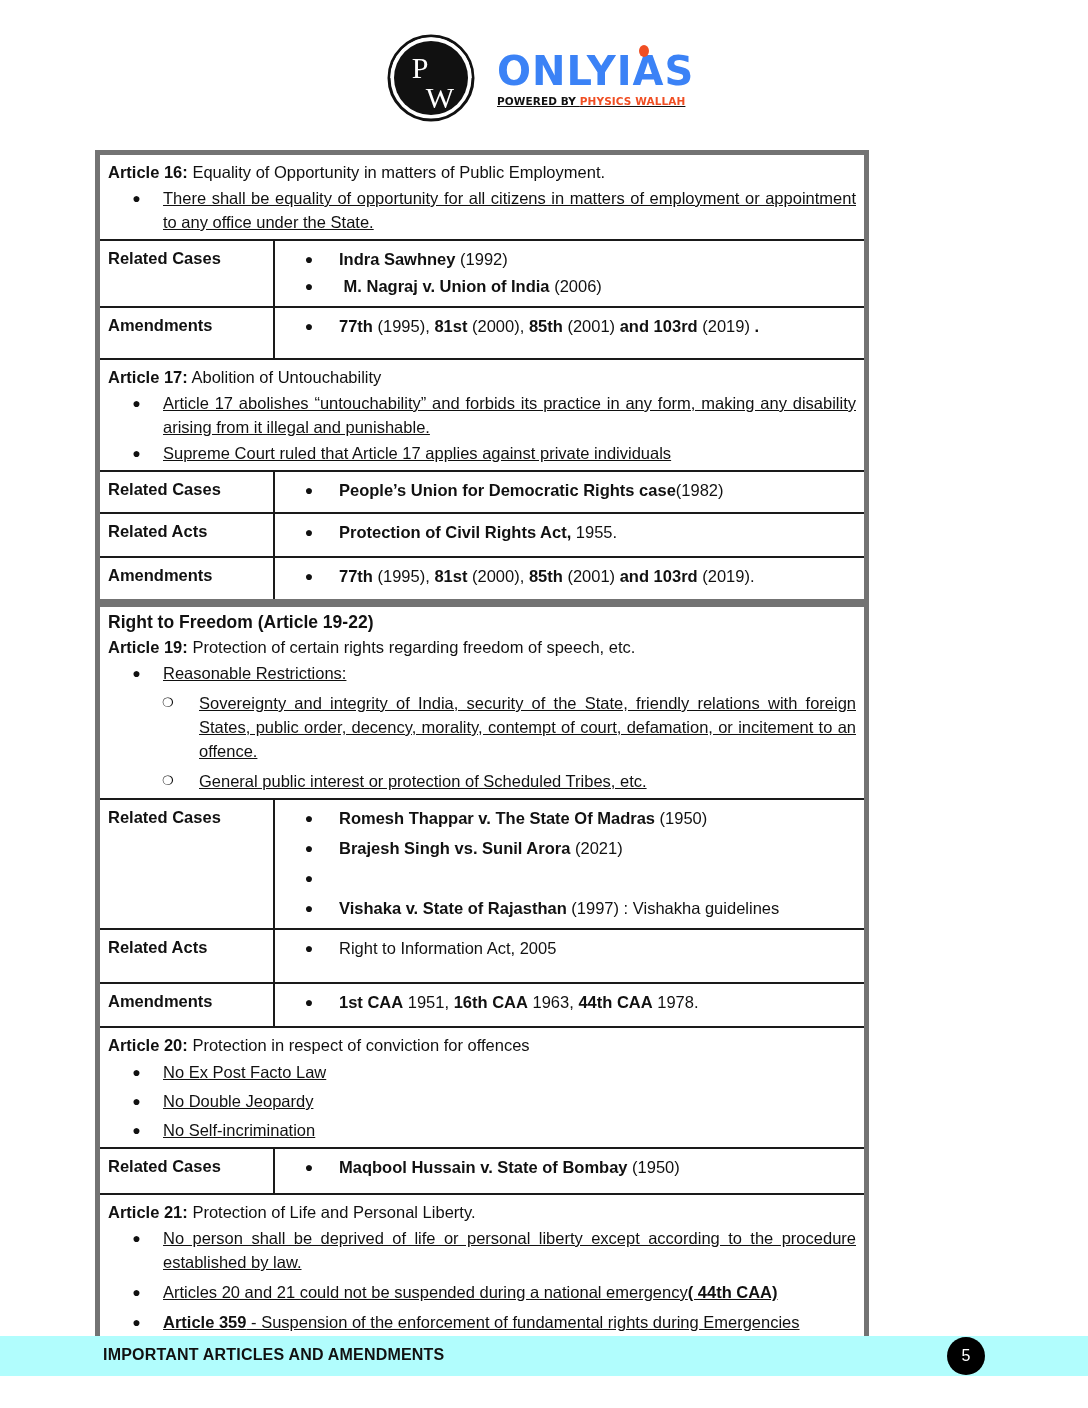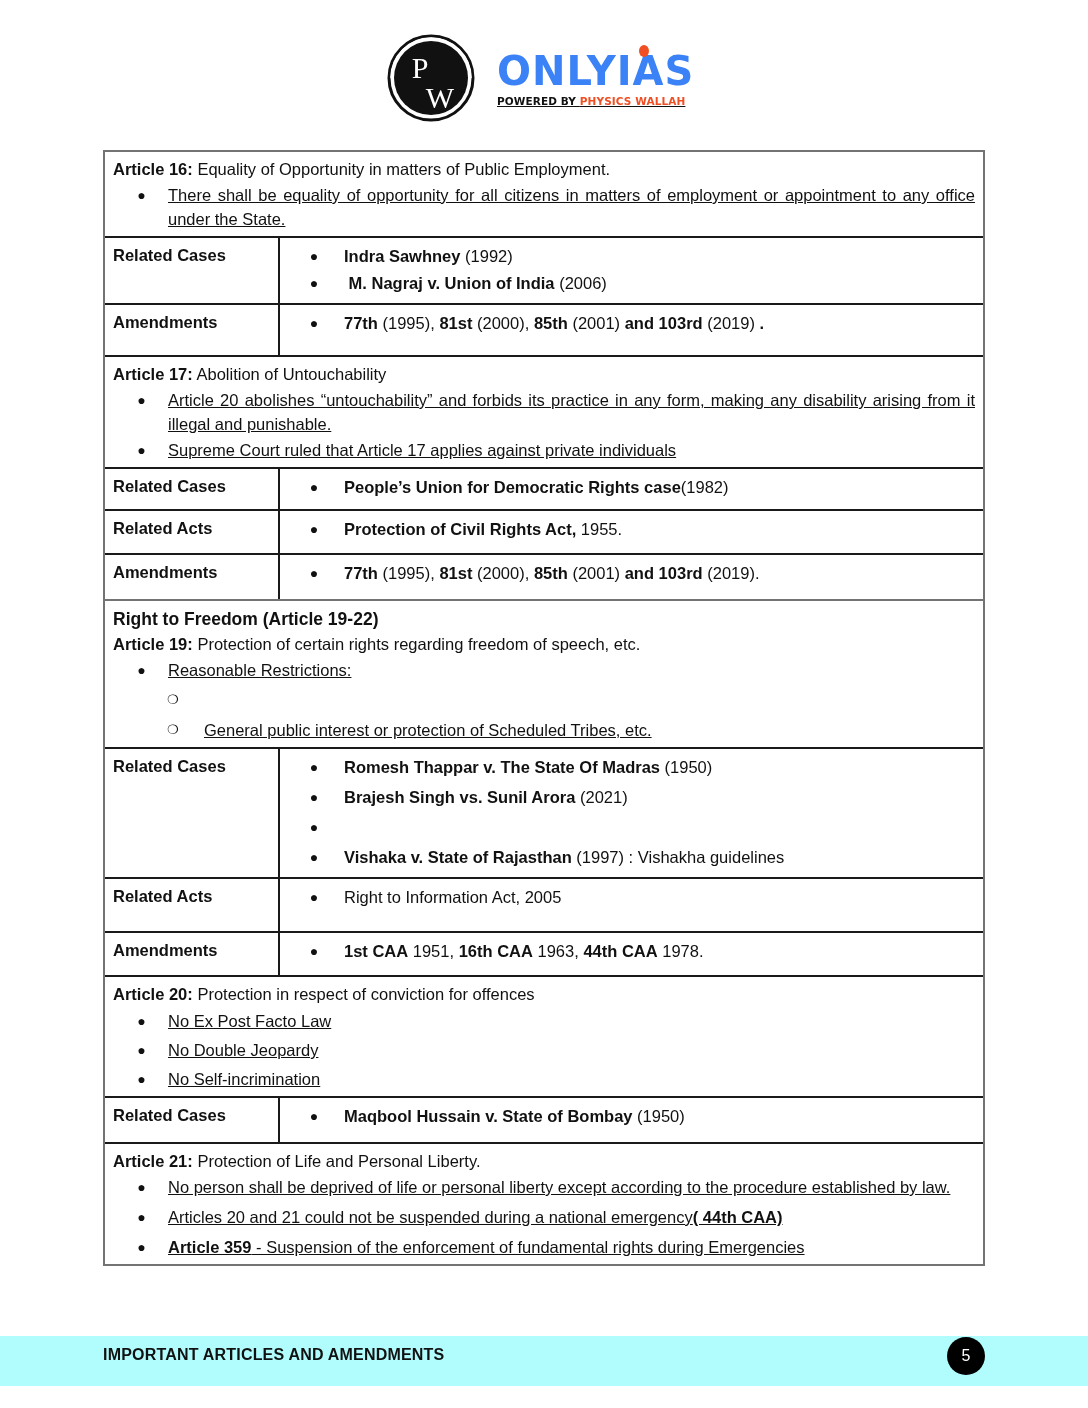--- a/index.html
+++ b/index.html
@@ -9,42 +9,42 @@
   
   .logo-wrap { position: absolute; left: 387px; top: 33px; height: 90px; display: flex; align-items: center; }
   .pw-logo { width: 88px; height: 88px; position: relative; }
   .brand { margin-left: 22px; display: flex; flex-direction: column; }
   .brand-name { font-family: "DejaVu Sans", sans-serif; font-weight: bold; font-size: 40px; letter-spacing: 1px; color: #3b82f6; line-height: 44px; position: relative; display: flex; align-items: center; }
   .brand-dot { position: absolute; width: 10px; height: 12px; border-radius: 50%; background: #f04e23; left: 142px; top: -4px; }
   .powered { font-family: "DejaVu Sans", sans-serif; font-weight: bold; font-size: 10.5px; color: #111; margin-top: 2px; letter-spacing: 0.1px; text-decoration: underline; }
   .powered .pw-orange { color: #f04e23; }
 
   
-  .box { position: absolute; left: 103px; width: 882px; border: 2px solid #737373; box-sizing: border-box; font-size: 16.5px; }
+  .box { position: absolute; left: 95px; width: 774px; border: 5px solid #737373; box-sizing: border-box; font-size: 16.5px; }
   .box1 { top: 150px; }
   .box2 { top: 599px; }
 
   .sec { border-bottom: 2px solid #1a1a1a; padding: 5px 8px 3px 8px; line-height: 24px; }
   .sec:last-child { border-bottom: none; }
   .row { display: flex; border-bottom: 2px solid #1a1a1a; }
   .row:last-child { border-bottom: none; }
   .row .lbl { width: 165px; flex: 0 0 165px; padding: 5px 0 0 8px; font-weight: bold; border-right: 2px solid #1a1a1a; line-height: 24px; }
   .row .val { flex: 1; padding: 3px 8px 5px 0; }
   .val .item { display: flex; line-height: 24px; margin: 3px 0; }
   .val .bullet { width: 64px; flex: 0 0 64px; text-align: center; font-size: 14px; padding-left: 4px; box-sizing: border-box; }
   .sec-title { font-weight: bold; font-size: 17.5px; line-height: 26px; }
   .art-head b { font-weight: bold; }
   ul.blist { list-style: none; margin: 0; padding: 0; }
   ul.blist li { display: flex; line-height: 24px; margin: 2px 0; }
   ul.blist li .bullet { width: 55px; flex: 0 0 55px; text-align: center; font-size: 14px; padding-left: 2px; box-sizing: border-box; }
   ul.blist li .txt { flex: 1; text-align: justify; text-decoration: underline; }
   ul.sub li .bullet { width: 91px; flex: 0 0 91px; text-align: right; padding-right: 25px; font-size: 13px; }
 
   
-  .footer { position: absolute; left: 0; top: 1336px; width: 1088px; height: 50px; background: #b1fdfd; }
+  .footer { position: absolute; left: 0; top: 1336px; width: 1088px; height: 40px; background: #b1fdfd; }
   .footer-title { position: absolute; left: 103px; top: 10px; font-weight: bold; font-size: 16px; letter-spacing: 0.2px; color: #111; }
   .page-num { position: absolute; left: 947px; top: 1337px; width: 38px; height: 38px; border-radius: 50%; background: #000; color: #fff; text-align: center; line-height: 38px; font-size: 16px; }
 </style>
 </head>
 <body>
 
 <div class="logo-wrap">
   <div class="pw-logo">
     <svg width="88" height="88" viewBox="0 0 88 88">
       <circle cx="44" cy="44" r="42" fill="#fff" stroke="#111" stroke-width="3"></circle>
@@ -96,21 +96,21 @@
           <span class="parts"><b style="white-space: pre-wrap;">77th</b><span style="white-space: pre-wrap;"> (1995), </span><b style="white-space: pre-wrap;">81st</b><span style="white-space: pre-wrap;"> (2000), </span><b style="white-space: pre-wrap;">85th</b><span style="white-space: pre-wrap;"> (2001) </span><b style="white-space: pre-wrap;">and 103rd</b><span style="white-space: pre-wrap;"> (2019) </span><b style="white-space: pre-wrap;">.</b></span>
         </div>
     </div>
   </div>
 
   <div class="sec" style="border-top:0;">
     <div class="art-head"><b>Article 17:</b><span> Abolition of Untouchability</span></div>
     <ul class="blist">
       <li>
           <span class="bullet">●</span>
-          <span class="txt">Article 20 abolishes “untouchability” and forbids its practice in any form, making any disability arising from it illegal and punishable.</span>
+          <span class="txt">Article 17 abolishes “untouchability” and forbids its practice in any form, making any disability arising from it illegal and punishable.</span>
         </li>
       <li>
           <span class="bullet">●</span>
           <span class="txt">Supreme Court ruled that Article 17 applies against private individuals</span>
         </li>
     </ul>
   </div>
   <div class="row" style="min-height:40px;">
     <div class="lbl">Related Cases</div>
     <div class="val">
@@ -146,20 +146,21 @@
     <div class="art-head"><b>Article 19:</b><span> Protection of certain rights regarding freedom of speech, etc.</span></div>
     <ul class="blist">
       <li>
           <span class="bullet">●</span>
           <span class="txt">Reasonable Restrictions:</span>
         </li>
     </ul>
     <ul class="blist sub">
       <li style="margin-top:6px;">
           <span class="bullet">❍</span>
+          <span class="txt">Sovereignty and integrity of India, security of the State, friendly relations with foreign States, public order, decency, morality, contempt of court, defamation, or incitement to an offence.</span>
         </li>
       <li style="margin-top:6px;">
           <span class="bullet">❍</span>
           <span class="txt">General public interest or protection of Scheduled Tribes, etc.</span>
         </li>
     </ul>
   </div>
   <div class="row">
     <div class="lbl">Related Cases</div>
     <div class="val">

